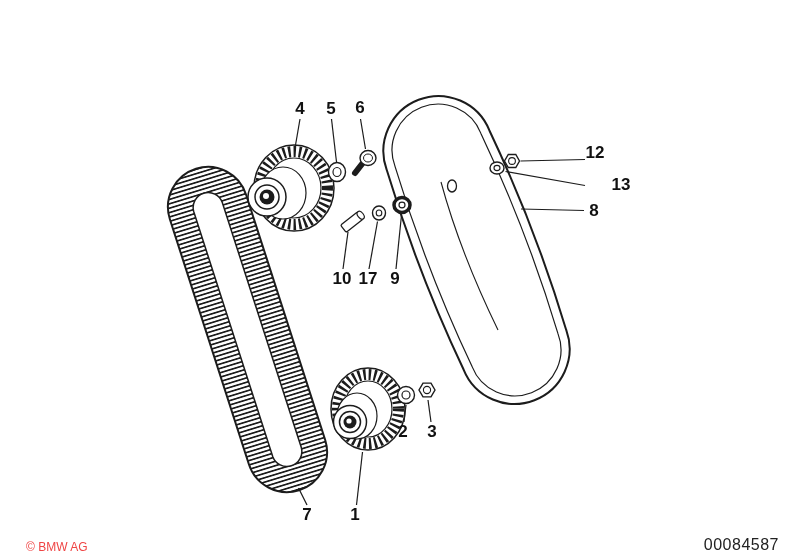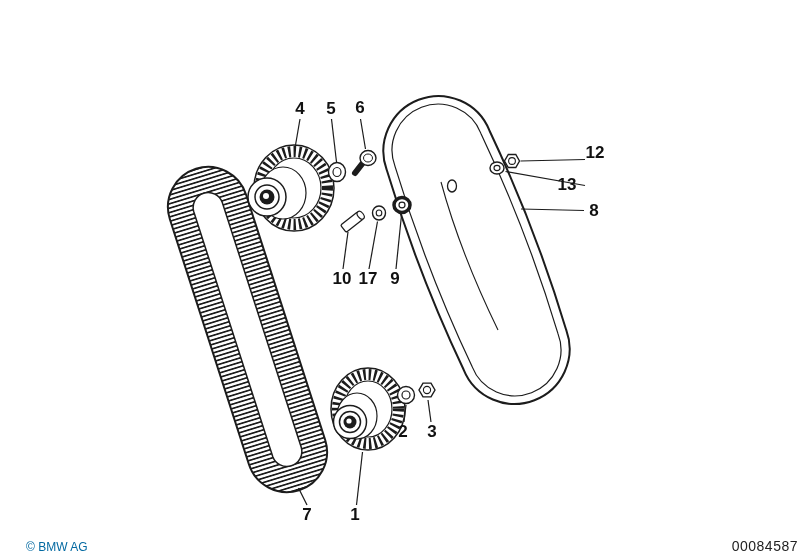--- a/index.html
+++ b/index.html
@@ -19,25 +19,25 @@
     transform: translate(-50%, -50%);
     font-family: "Liberation Sans", sans-serif;
     font-size: 17px;
     font-weight: 700;
     color: #111111;
     white-space: nowrap;
     user-select: none;
   }
   .footer-left {
     position: absolute; left: 26px; bottom: 5px;
-    font-size: 12px; color: #0369a1;
+    font-size: 12px; color: #ef4444;
   }
   .footer-right {
-    position: absolute; right: 1px; bottom: 5px;
-    font-size: 14px; color: #222222; letter-spacing: 0.5px;
+    position: absolute; right: 20px; bottom: 5px;
+    font-size: 16px; color: #222222; letter-spacing: 0.5px;
   }
 </style>
 </head>
 <body>
 
 <div class="stage">
 
   <svg width="799" height="559" viewBox="0 0 799 559">
     <defs>
       <pattern id="beltTeeth" width="6" height="4.2" patternUnits="userSpaceOnUse" patternTransform="rotate(-17)">
@@ -148,18 +148,18 @@
   <span class="callout" style="left:432px; top:432px;">3</span>
   <span class="callout" style="left:300px; top:109px;">4</span>
   <span class="callout" style="left:331px; top:109px;">5</span>
   <span class="callout" style="left:360px; top:108px;">6</span>
   <span class="callout" style="left:307px; top:515px;">7</span>
   <span class="callout" style="left:594px; top:211px;">8</span>
   <span class="callout" style="left:395px; top:279px;">9</span>
   <span class="callout" style="left:342px; top:279px;">10</span>
   <span class="callout" style="left:368px; top:279px;">17</span>
   <span class="callout" style="left:595px; top:153px;">12</span>
-  <span class="callout" style="left:567px; top:185px;">13</span>
+  <span class="callout" style="left:621px; top:185px;">13</span>
 
 </div>
 
 <div class="footer-left">© BMW AG</div>
 <div class="footer-right">00084587</div>
 
 </body></html>

